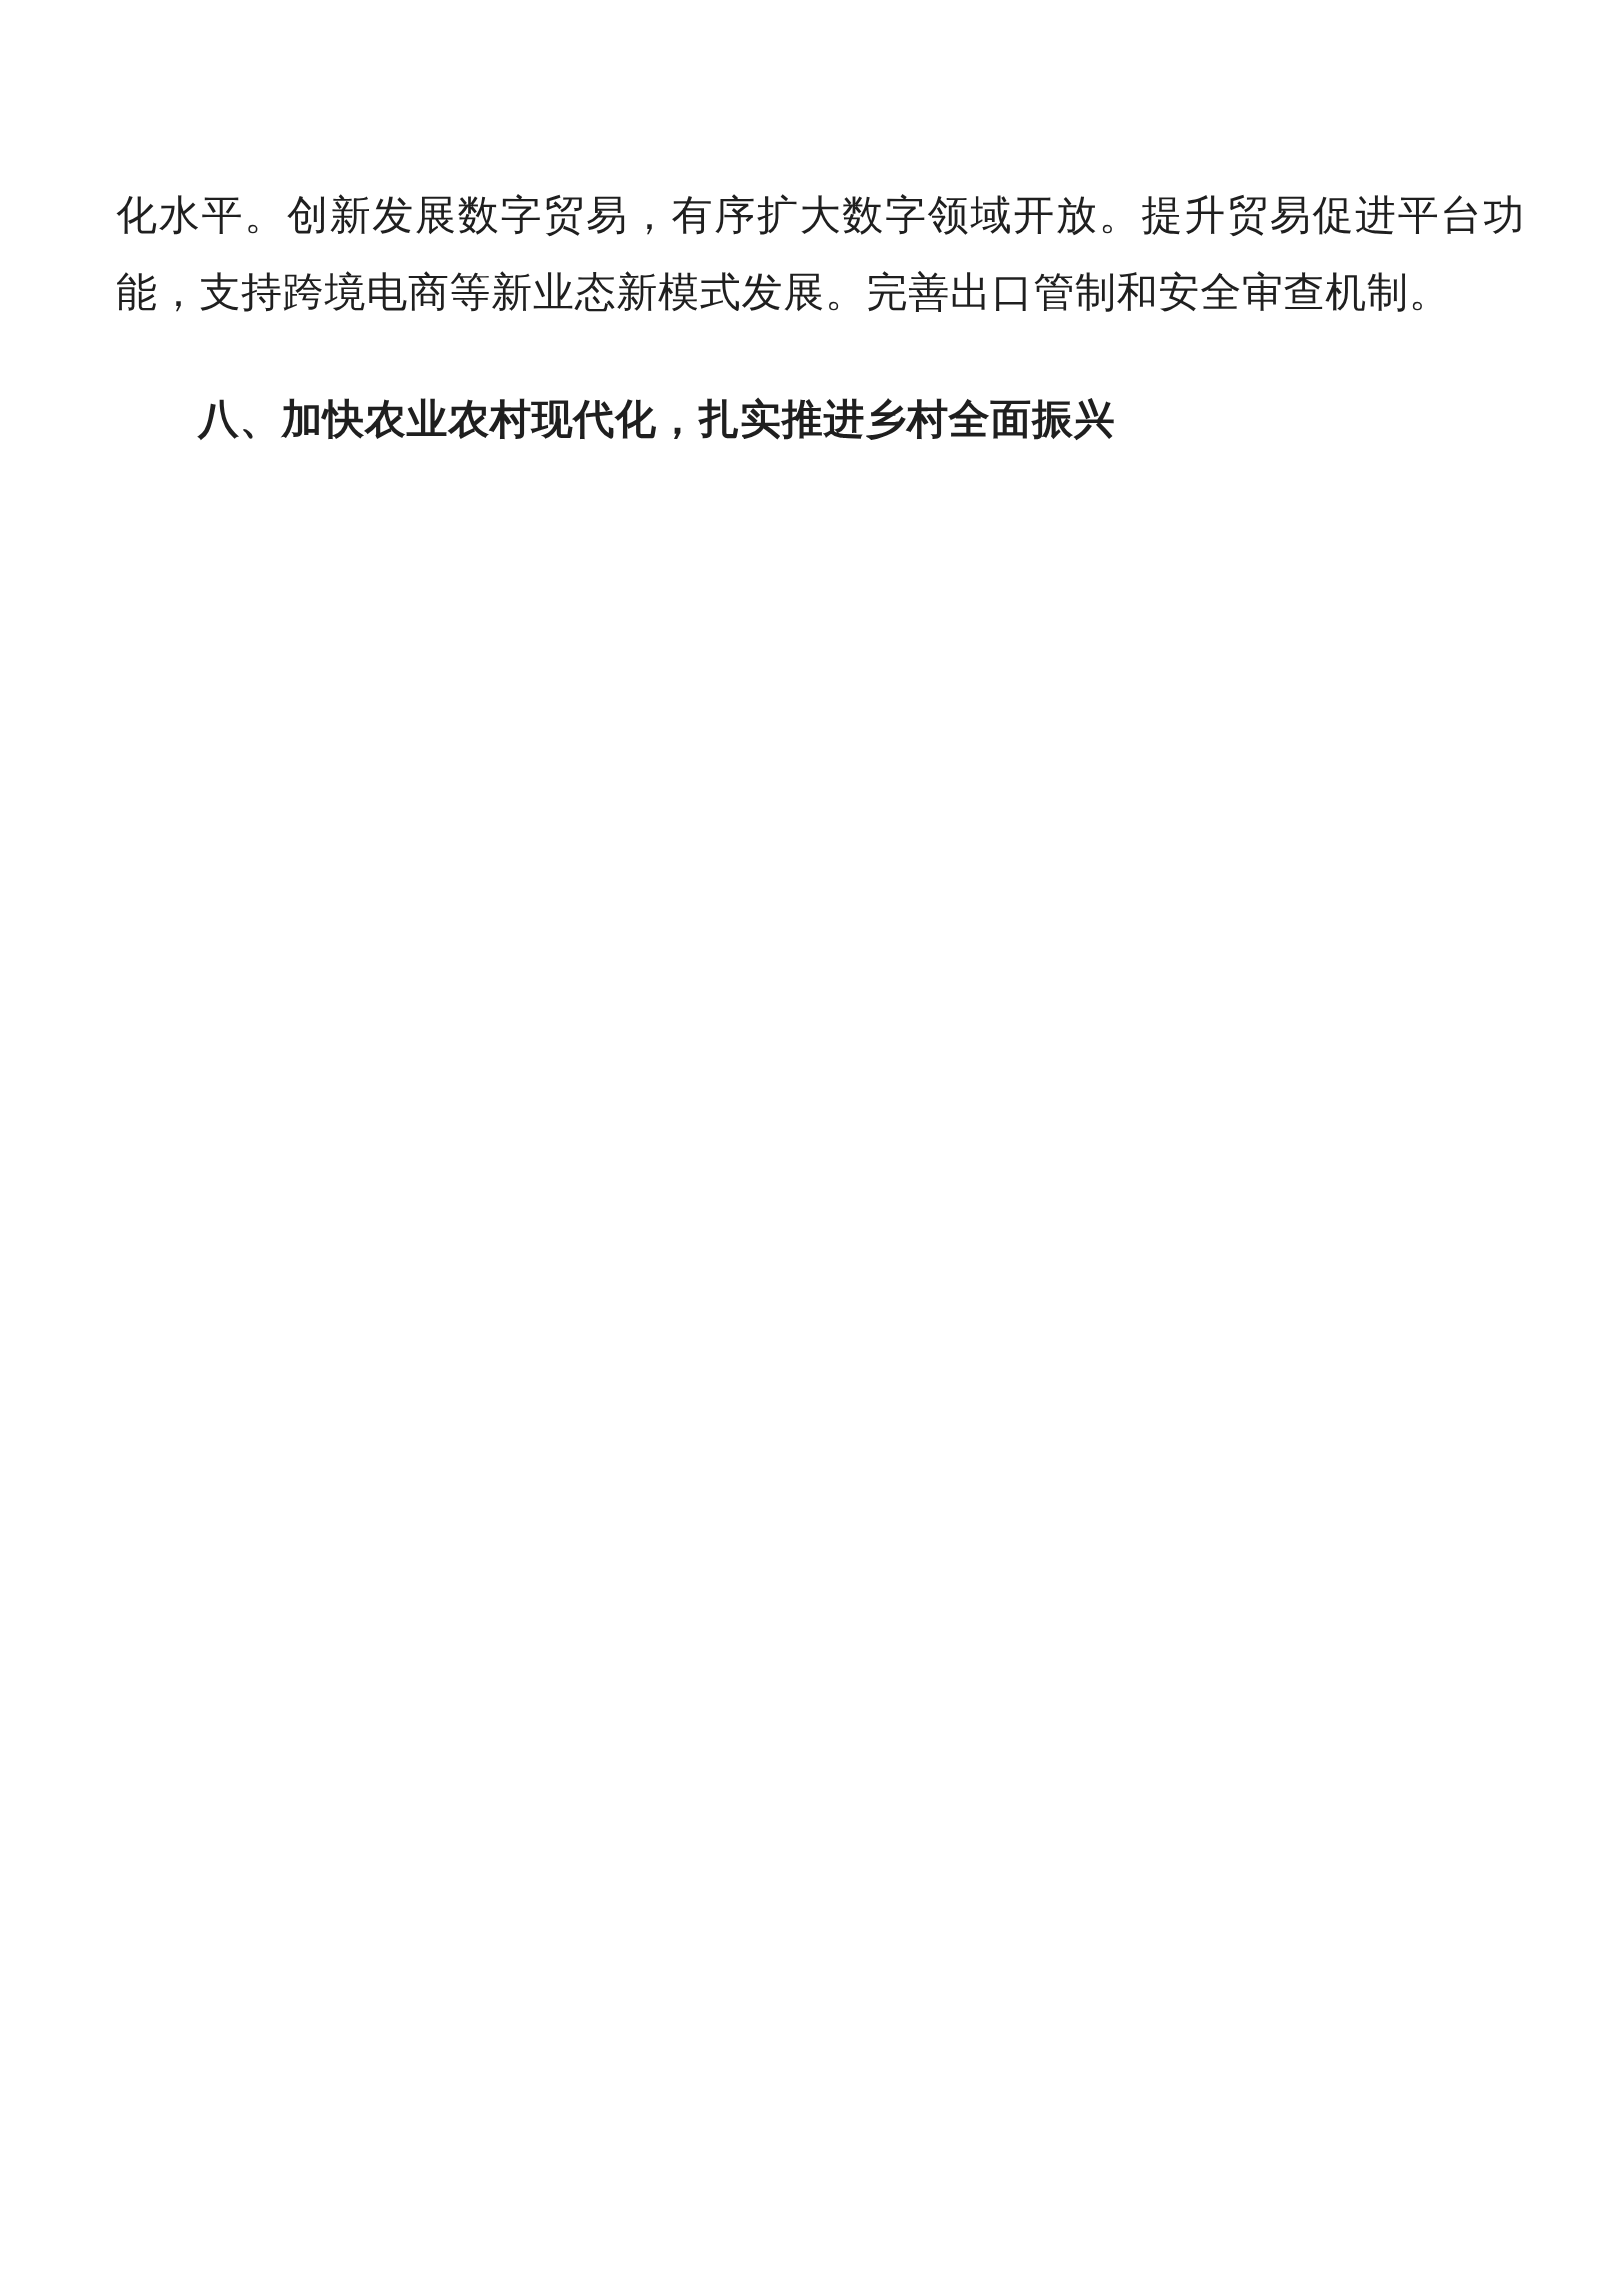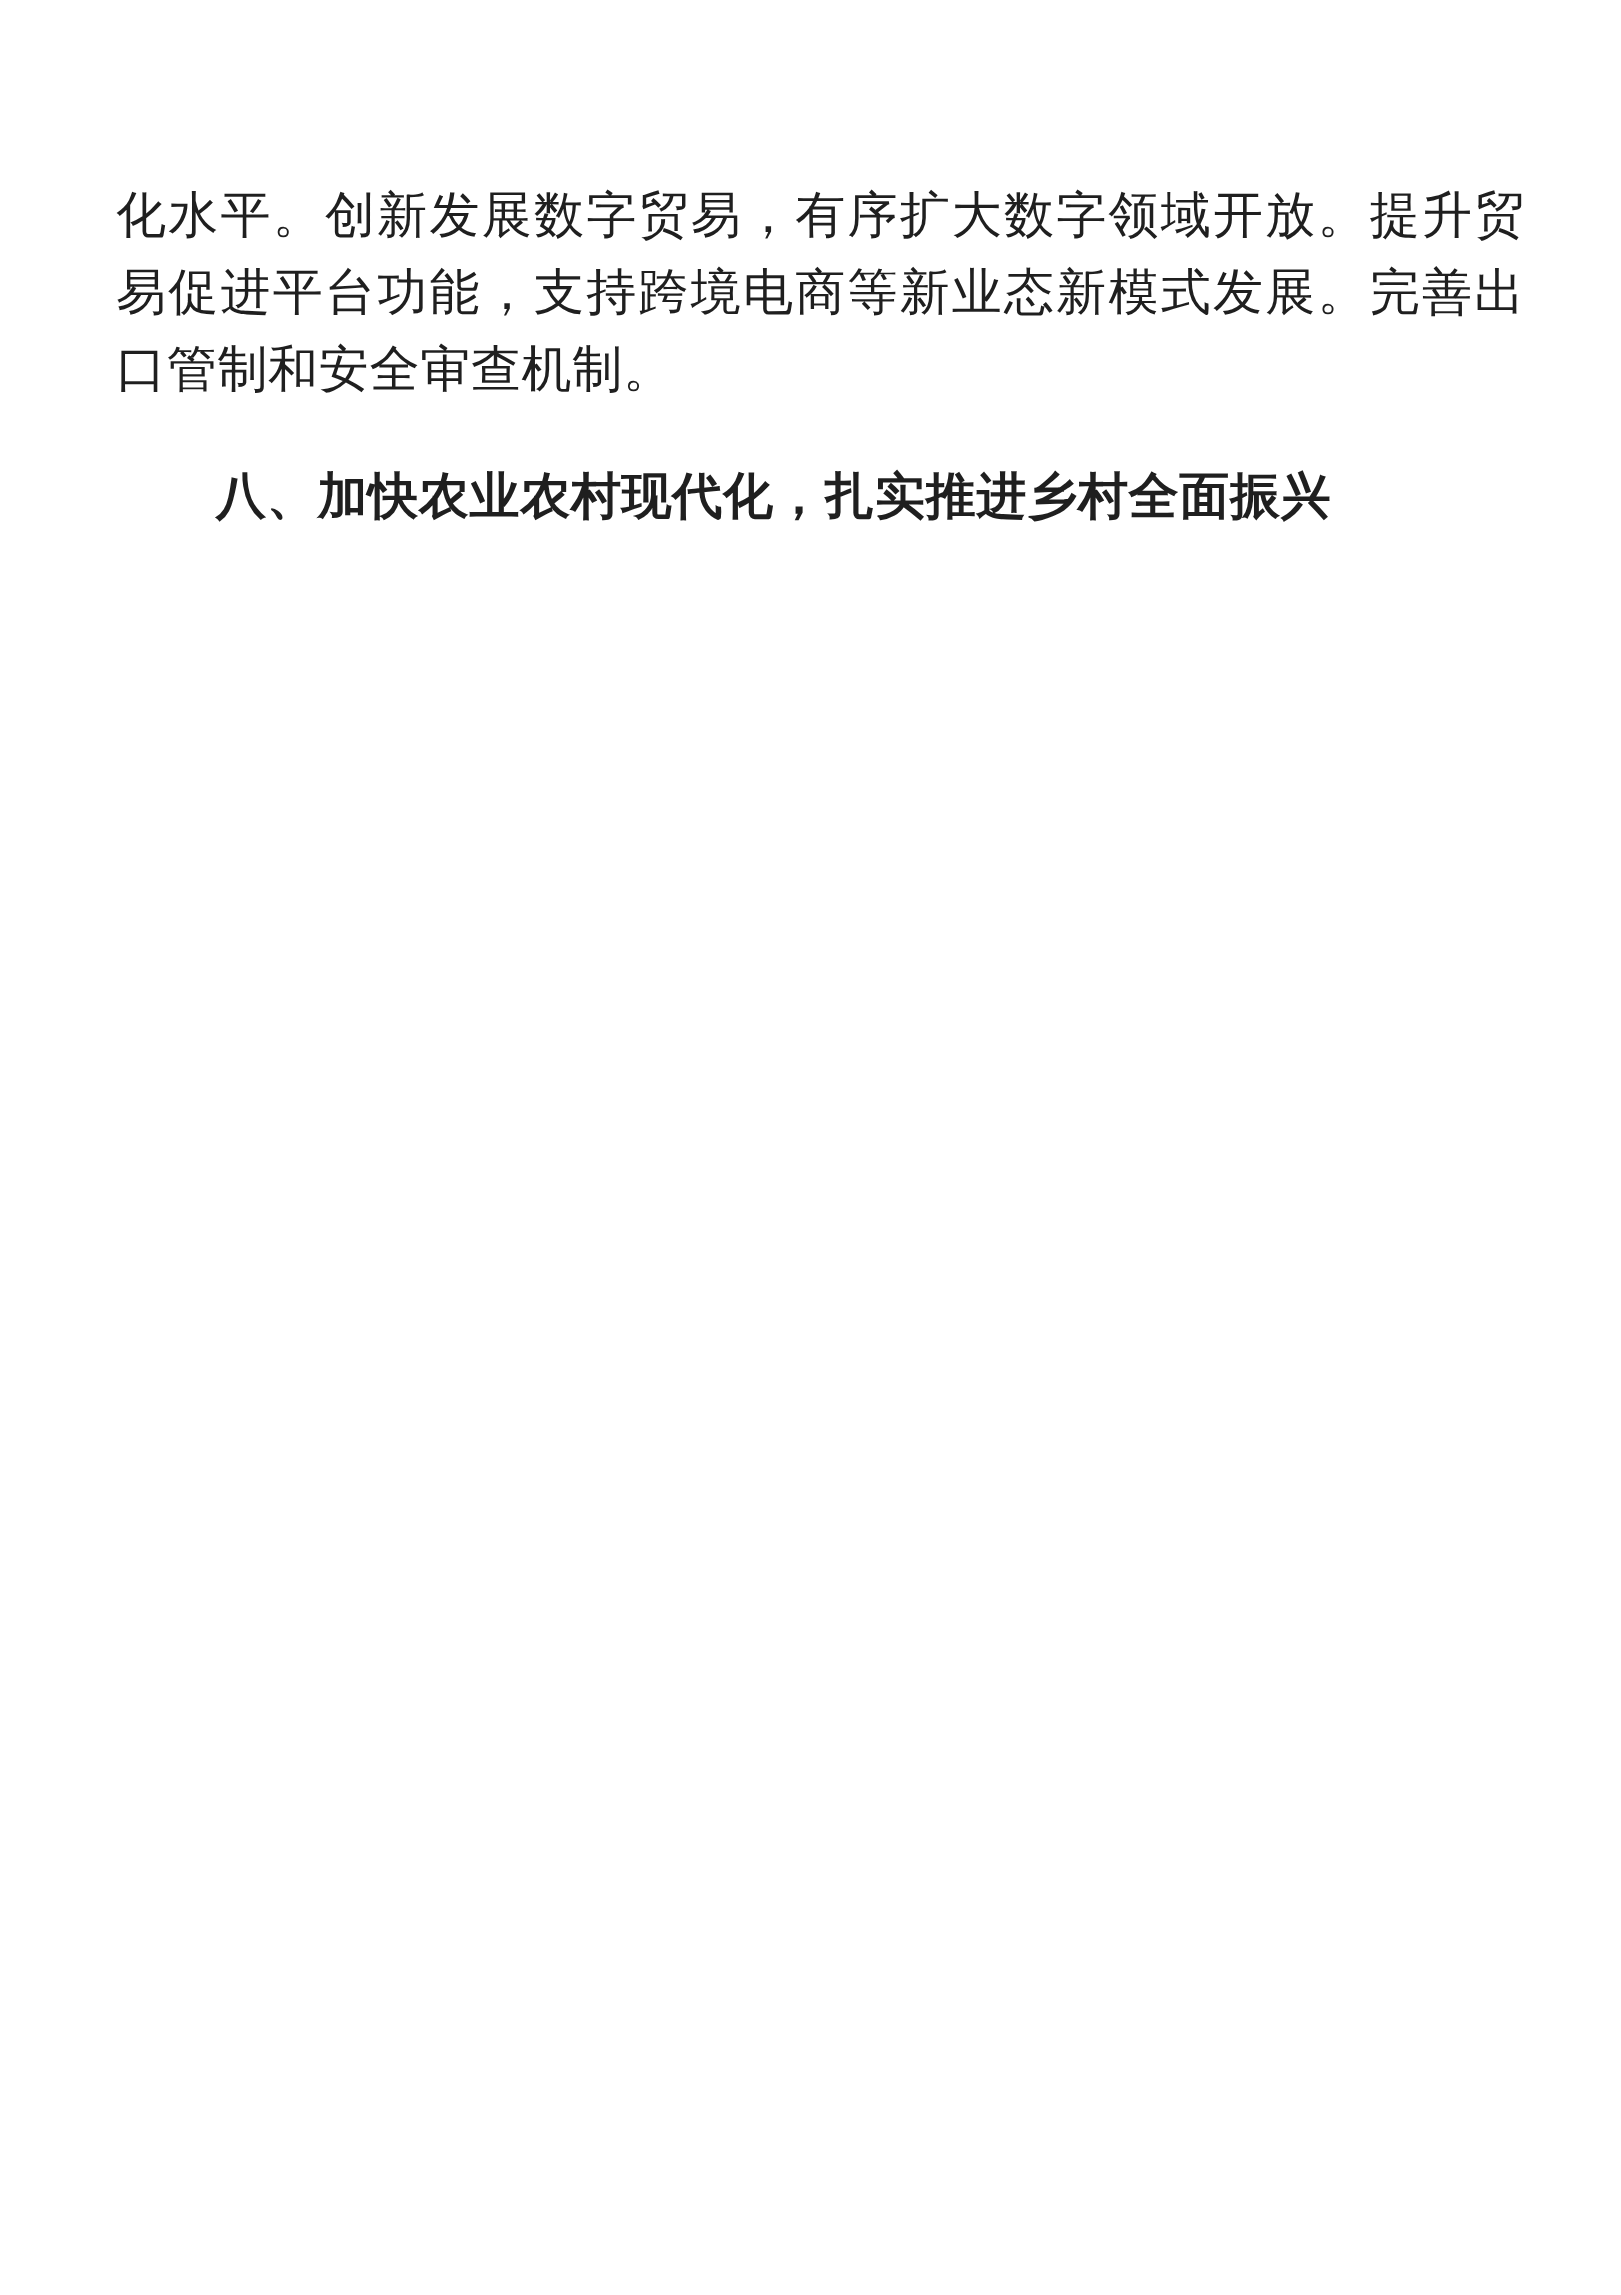--- a/index.html
+++ b/index.html
@@ -12,36 +12,36 @@
     width: 1622px;
     height: 2295px;
     background: #ffffff;
     box-sizing: border-box;
     padding: 177px 97px 0 116px;
     color: #1f1f1f;
     font-family: "Liberation Serif", "DejaVu Serif", serif;
     overflow: hidden;
   }
   .para {
-    font-size: 50px;
+    font-size: 41px;
     line-height: 77px;
     margin: 0 0 50px 0;
     text-align: justify;
     text-justify: inter-ideograph;
     letter-spacing: 0.7px;
     word-break: break-all;
   }
   .para.indent {
     text-indent: 2em;
   }
   .para.no-indent {
     text-indent: 0;
   }
   .section-heading {
-    font-size: 50px;
+    font-size: 41px;
     line-height: 77px;
     margin: 0 0 50px 0;
     font-weight: bold;
     text-indent: 2em;
     text-align: left;
     letter-spacing: 0.7px;
   }
 </style>
 </head>
 <body>

